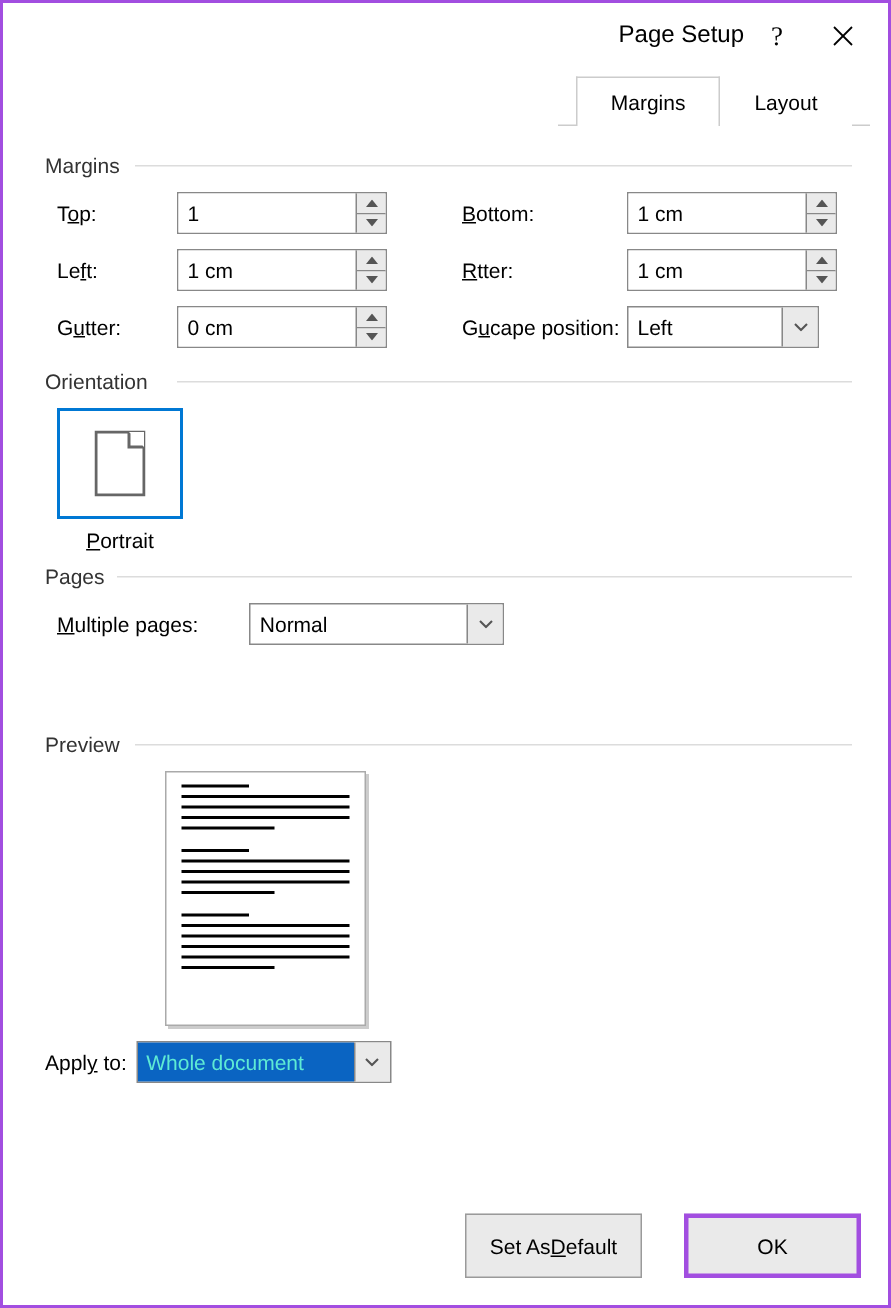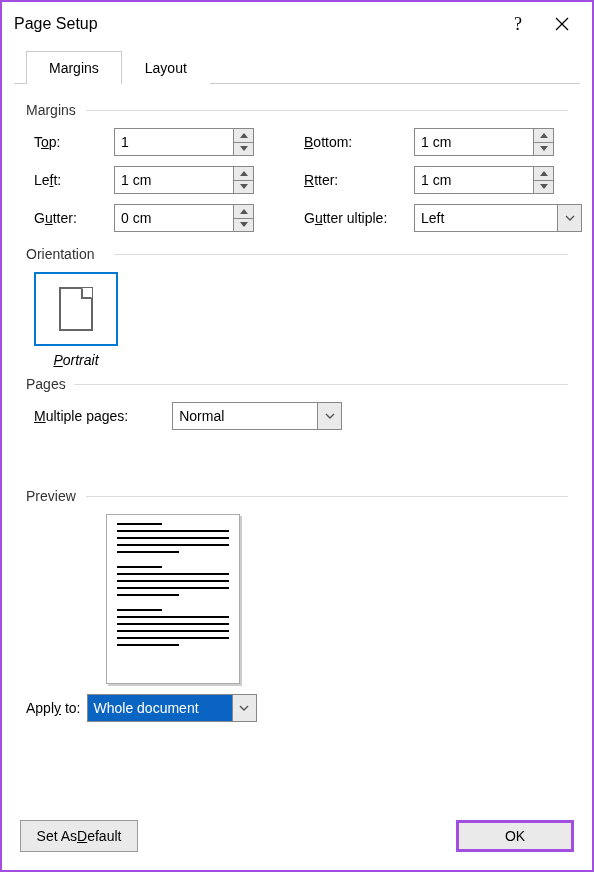--- a/index.html
+++ b/index.html
@@ -11,20 +11,21 @@
     background: #fff;
   }
   .dialog {
     width: 594px;
     height: 872px;
     border: 2px solid #a24ee0;
     position: relative;
     background: #fff;
     display: flex;
     flex-direction: column;
+    align-items: flex-end;
   }
   .titlebar {
     display: flex;
     align-items: center;
     padding: 8px 8px 8px 12px;
     font-size: 16px;
   }
   .titlebar .title { flex: 1; }
   .titlebar .tb-btn {
     width: 44px;
@@ -127,36 +128,35 @@
     border-left: 1px solid #888;
     display: flex;
     align-items: center;
     justify-content: center;
     cursor: pointer;
   }
   .orientation-row {
     display: flex;
     gap: 20px;
     margin: 6px 0 8px 8px;
-    font-style: italic;
   }
   .orient-item { text-align: center; }
   .orient-box {
     width: 84px; height: 74px;
     border: 1px solid #888;
     display: flex; align-items: center; justify-content: center;
     cursor: pointer;
     background: #fff;
   }
   .orient-box.selected { border: 2px solid #0078d4; }
   .orient-label { margin-top: 6px; }
   .pages-row {
     display: flex;
     align-items: center;
-    gap: 44px;
+    gap: 34px;
     margin: 6px 0 0 8px;
   }
   .preview-box {
     width: 134px;
     height: 170px;
     border: 1px solid #aaa;
     background: #fff;
     box-shadow: 2px 2px 0 #ccc;
     margin: 10px 0 10px 80px;
     padding: 8px 10px;
@@ -170,32 +170,32 @@
   }
   .apply-row {
     display: flex;
     align-items: center;
     gap: 6px;
     margin: 2px 0 0 0;
   }
   .apply-row .combo { width: 170px; }
   .apply-row .combo .combo-text {
     background: #0a64c2;
-    color: #ffffff;
+    color: #5eead4;
   }
   .button-bar {
     display: flex;
     padding: 14px 18px 18px 18px;
     gap: 14px;
     align-items: center;
   }
   .button-bar .spacer { flex: 1; }
   .btn {
     min-width: 118px;
-    height: 32px;
+    height: 43px;
     border: 1px solid #9a9a9a;
     background: #eaeaea;
     display: flex;
     align-items: center;
     justify-content: center;
     cursor: pointer;
   }
   .btn.ok { border: 3px solid #a24ee0; }
   svg { display: block; }
 </style>
@@ -308,22 +308,22 @@
               </svg>
             </div>
             <div class="arrow">
               <svg width="8" height="5">
                 <polygon points="0,0 8,0 4,5" fill="#555"></polygon>
               </svg>
             </div>
           </div>
       </div>
       <div></div>
-      <div class="lbl"><span>G</span><span class="u">u</span><span>tter ultiple:</span></div>
-      <div class="combo" style="width:168px">
+      <div class="lbl"><span>G</span><span class="u">u</span><span>cape position:</span></div>
+      <div class="combo" style="width:128px">
         <div class="combo-text">Left</div>
         <div class="combo-arrow">
             <svg width="10" height="6">
               <polyline points="1,1 5,5 9,1" fill="none" stroke="#555" stroke-width="1.4"></polyline>
             </svg>
           </div>
       </div>
     </div>
 
     <div class="group-label short">Orientation</div>

